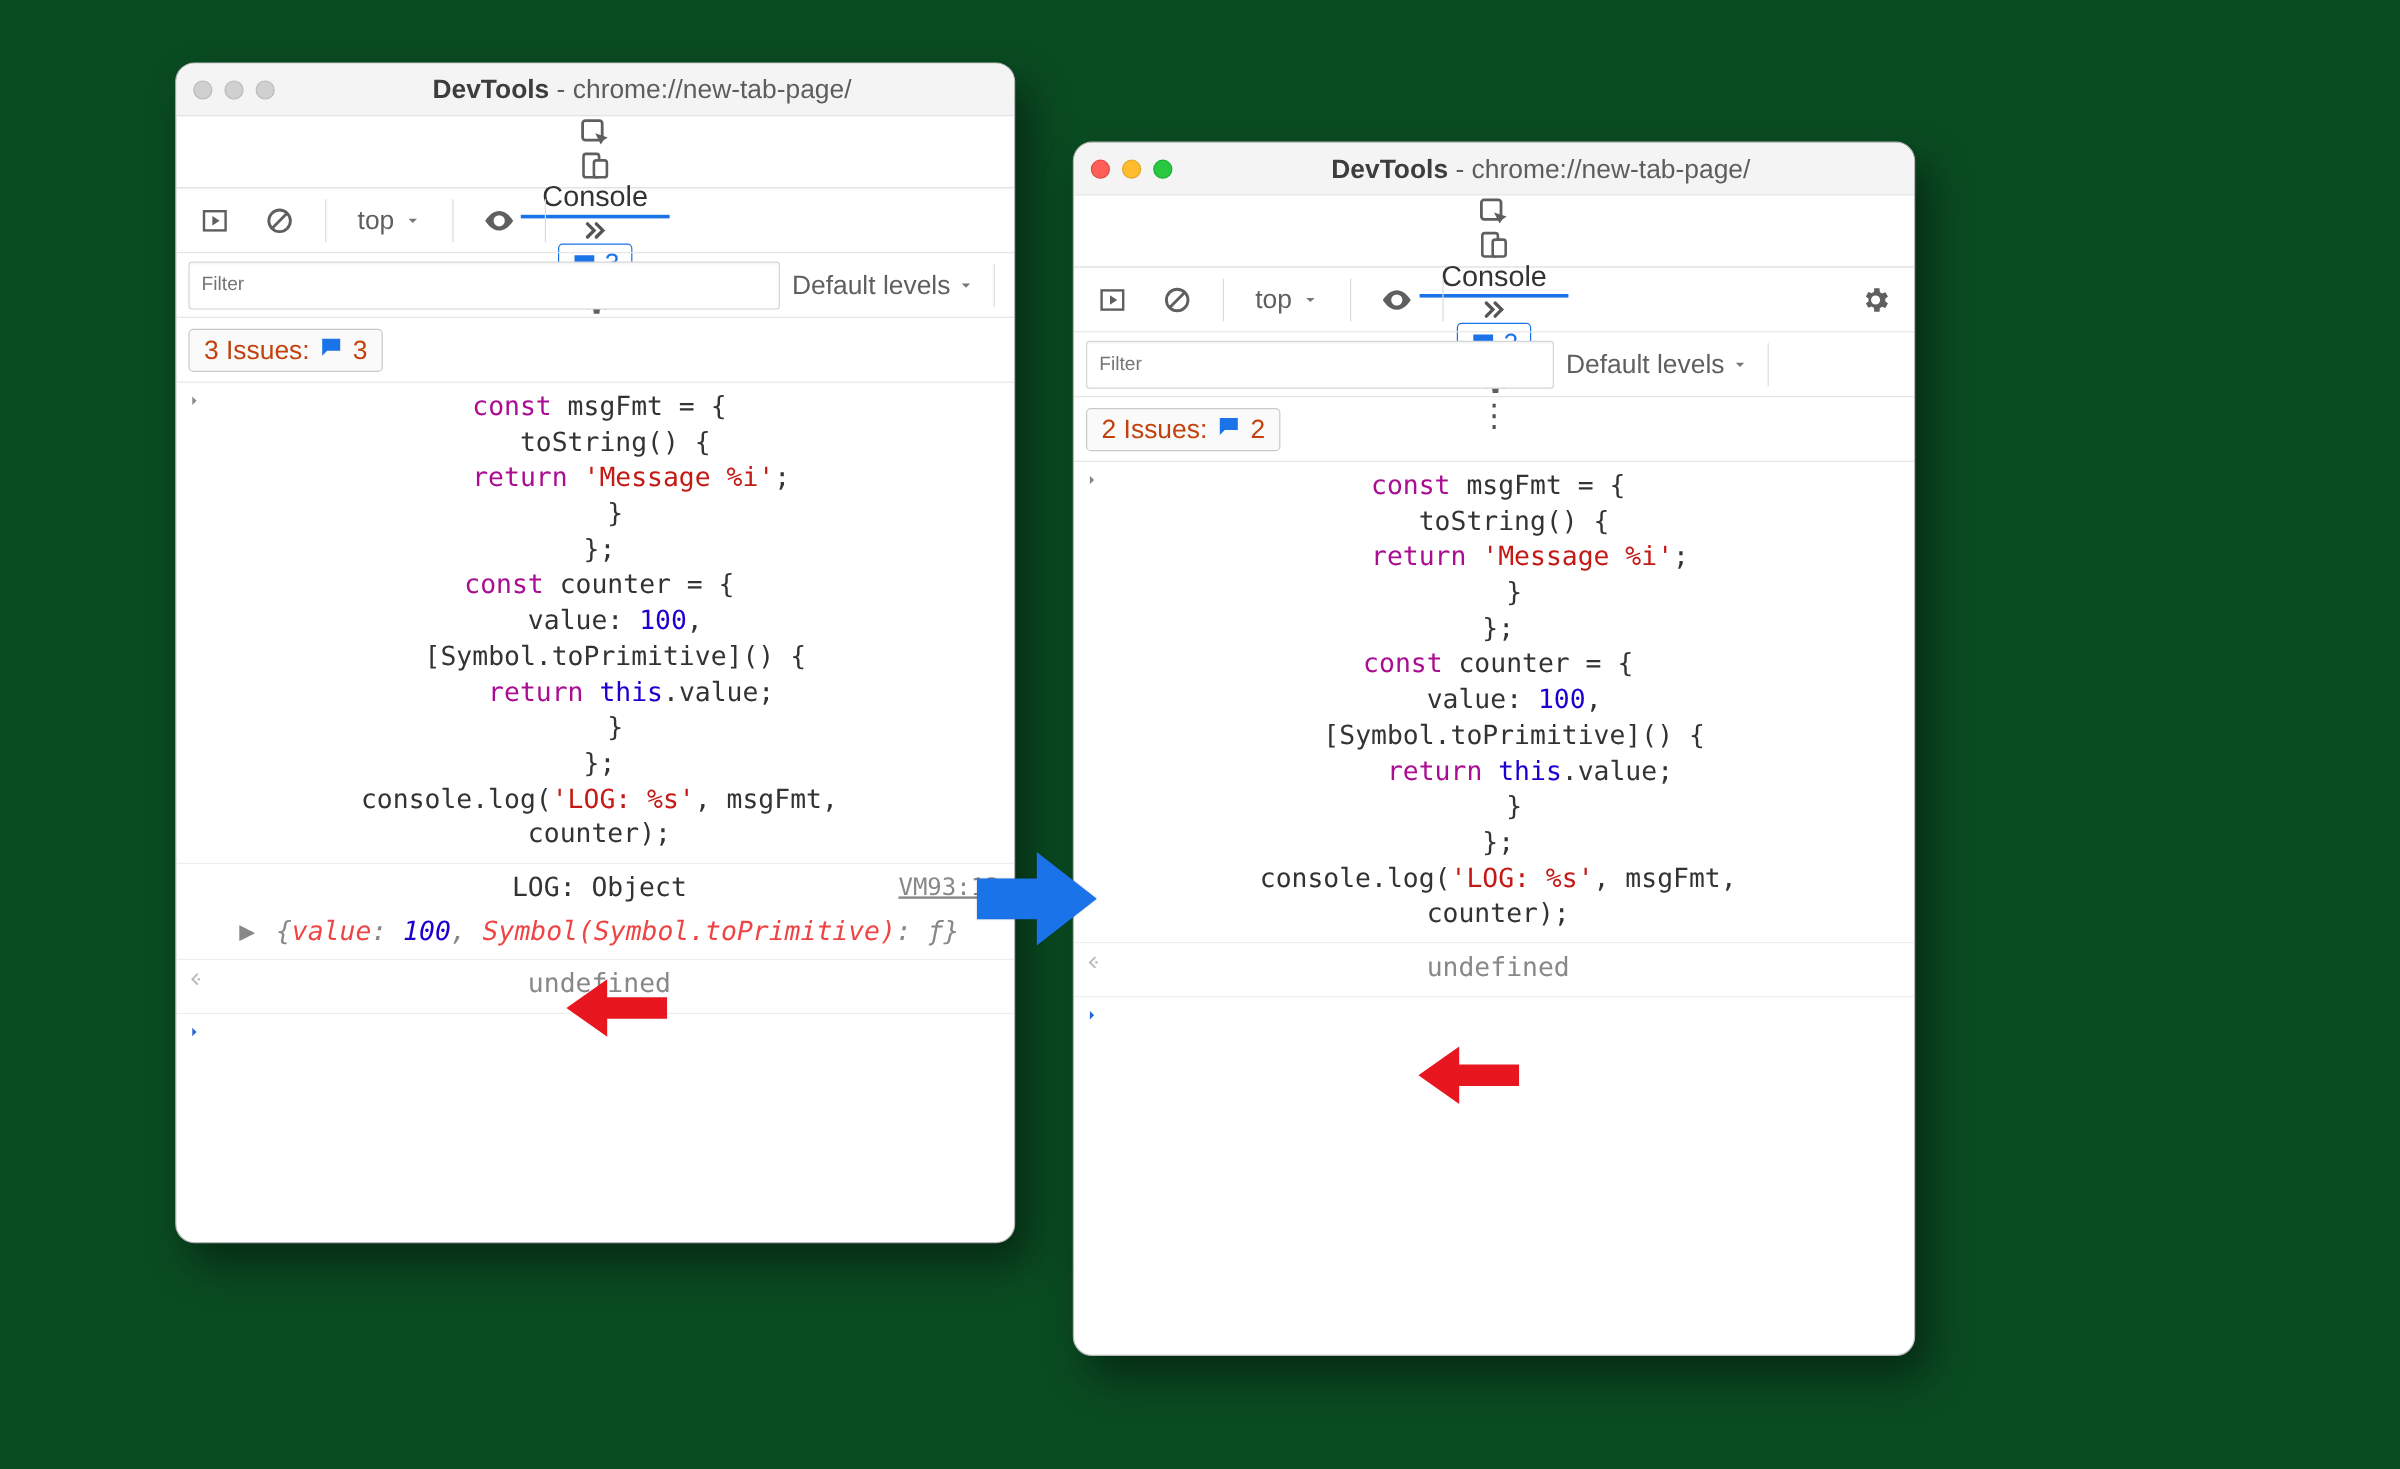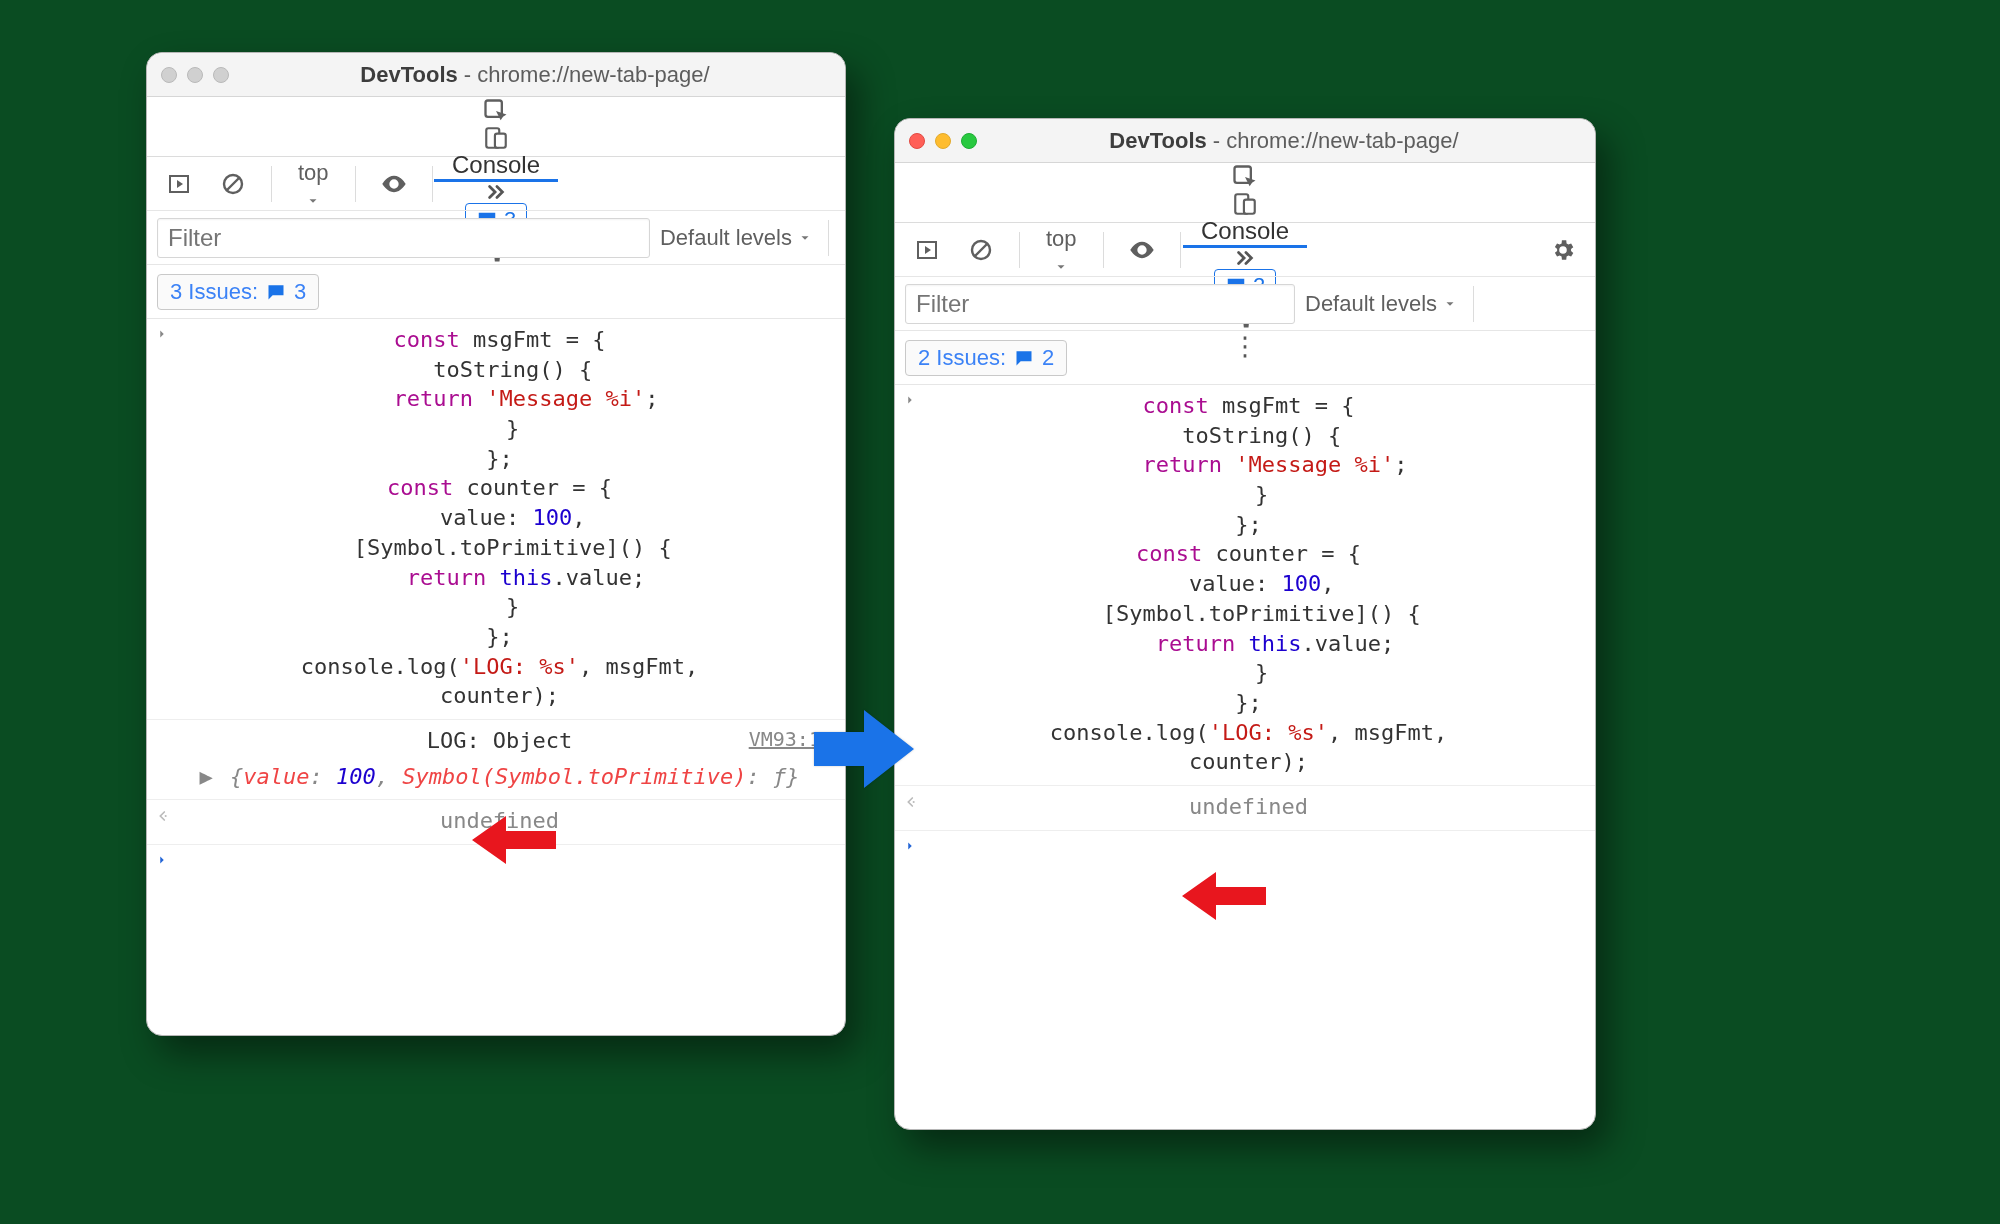--- a/index.html
+++ b/index.html
@@ -103,32 +103,31 @@
   
   .row {
     display:flex;align-items:center;
     height:54px;border-bottom:1px solid #e6e6e6;
     padding:0 10px;gap:10px;
   }
   .pill {
     display:inline-flex;align-items:center;gap:8px;
     font-size:22px;padding:4px 10px;border-radius:4px;
     color:#5f5f5f;
-    flex-direction:column;
   }
   .input {
     flex:1;border:1px solid #d6d6d6;height:40px;border-radius:3px;
-    padding:0 10px;font-size:24px;color:#333;background:#fff;
+    padding:0 10px;font-size:16px;color:#333;background:#fff;
     box-shadow: inset 0 1px 2px rgba(0,0,0,.05);
   }
   .levels { font-size:22px;color:#5f5f5f;display:flex;align-items:center;gap:6px; }
   .issues {
-    display:inline-flex;align-items:center;gap:8px;
+    display:inline-flex;gap:8px;
     border:1px solid #c9c9c9;border-radius:4px;background:#fafafa;
-    padding:4px 12px;font-size:22px;color:#3b82f6;
+    padding:4px 12px;font-size:22px;color:#c2410c;
   }
 
   
   .console { flex:1; overflow:hidden; font-family: Menlo, Consolas, monospace; font-size:22px; line-height:1.35; }
   .entry { border-bottom:1px solid #eee; padding:6px 10px 8px 10px; position:relative; }
   .gutter { position:absolute; left:8px; top:8px; color:#888; }
   .entry.inputline { padding-left:17px;text-align:center; }
   .entry .src { position:absolute; right:12px; top:6px; color:#888; text-decoration:underline; font-size:20px; }
   .k-keyword { color:#aa0d91; }
   .k-string  { color:#c41a16; }

